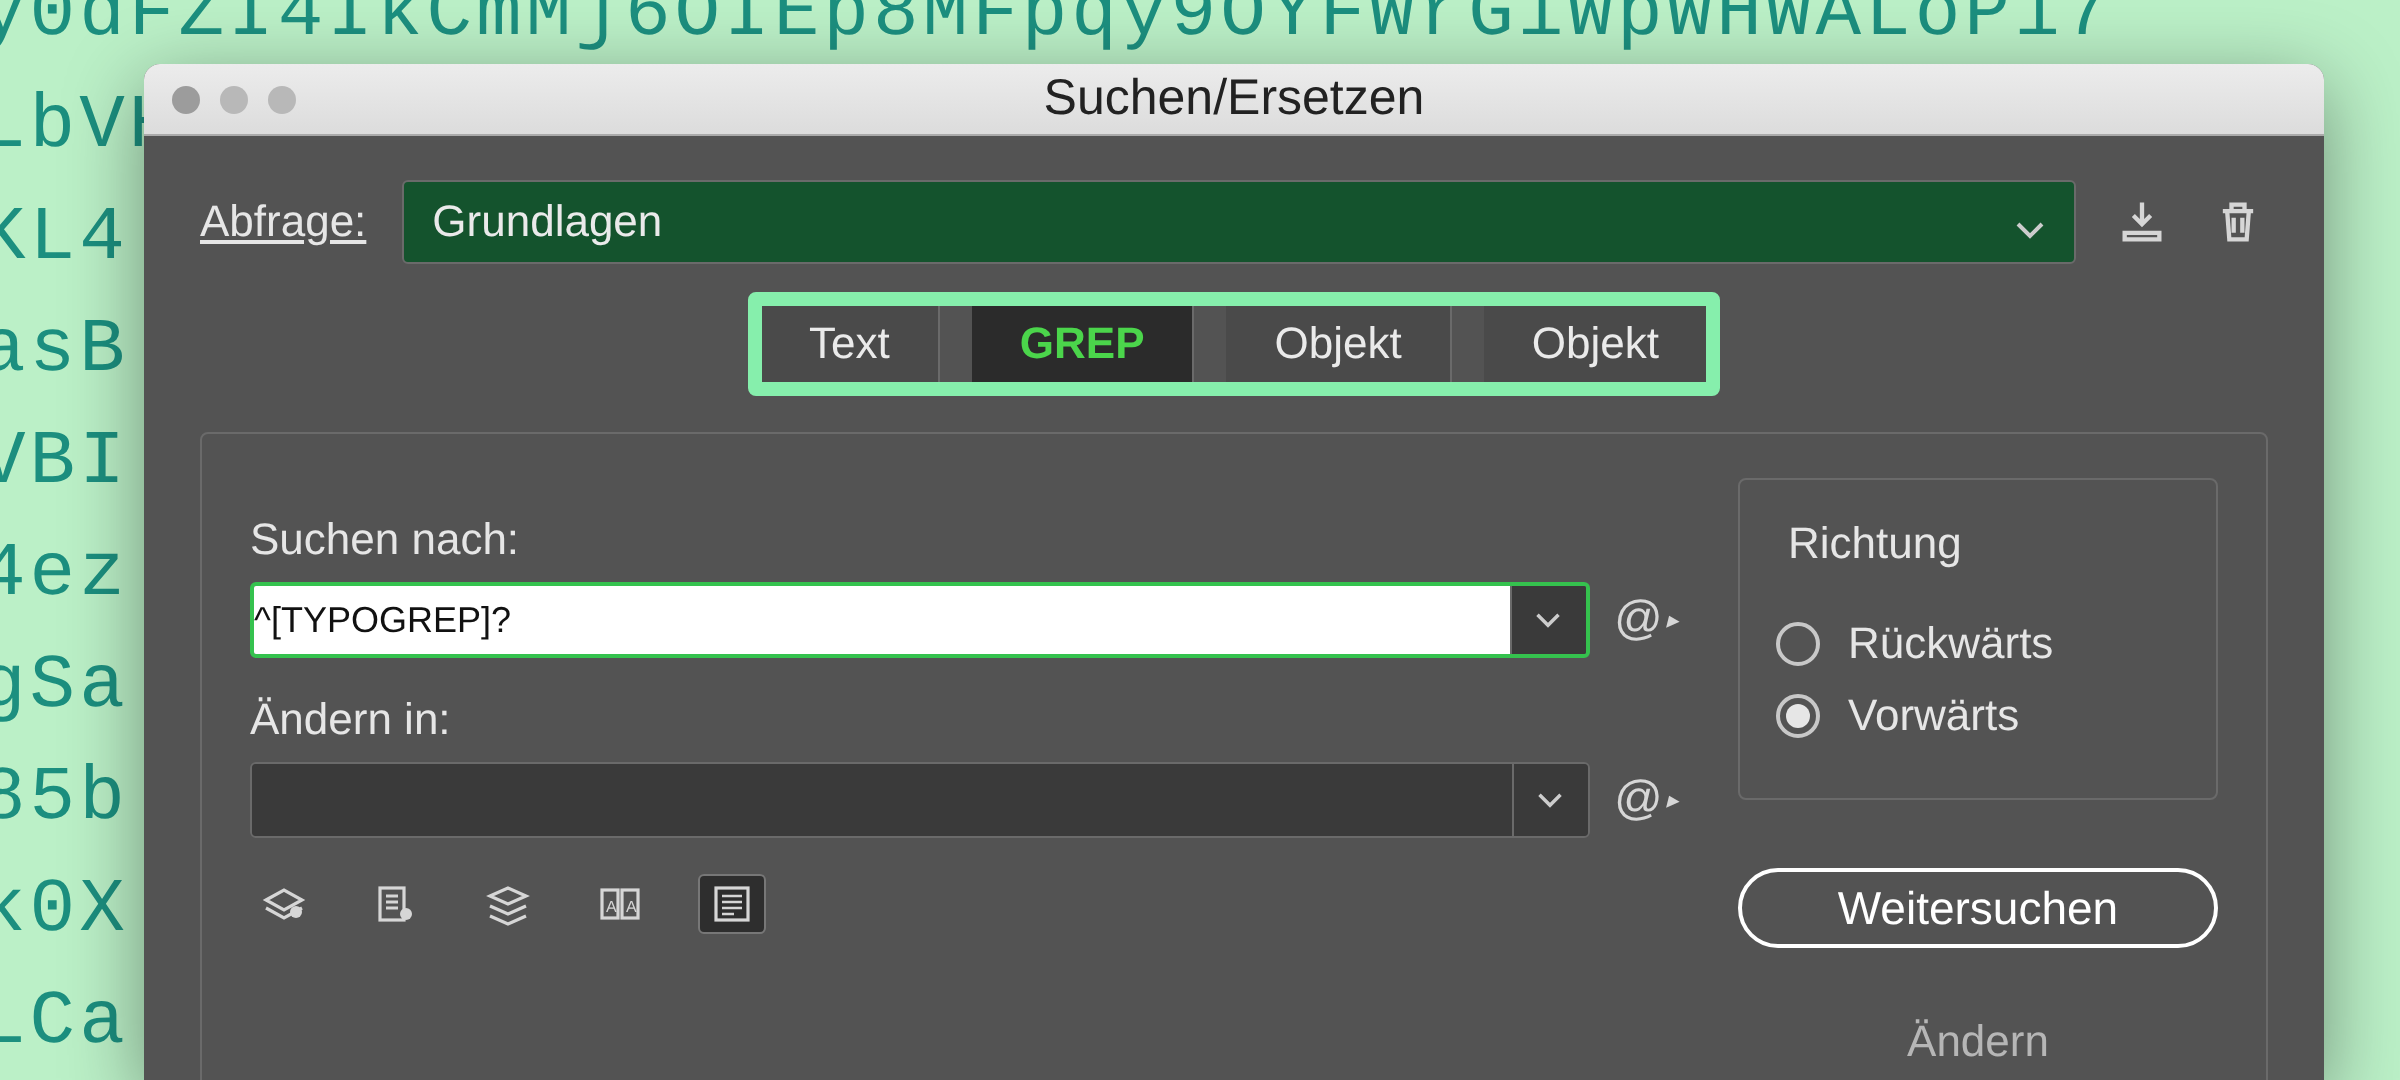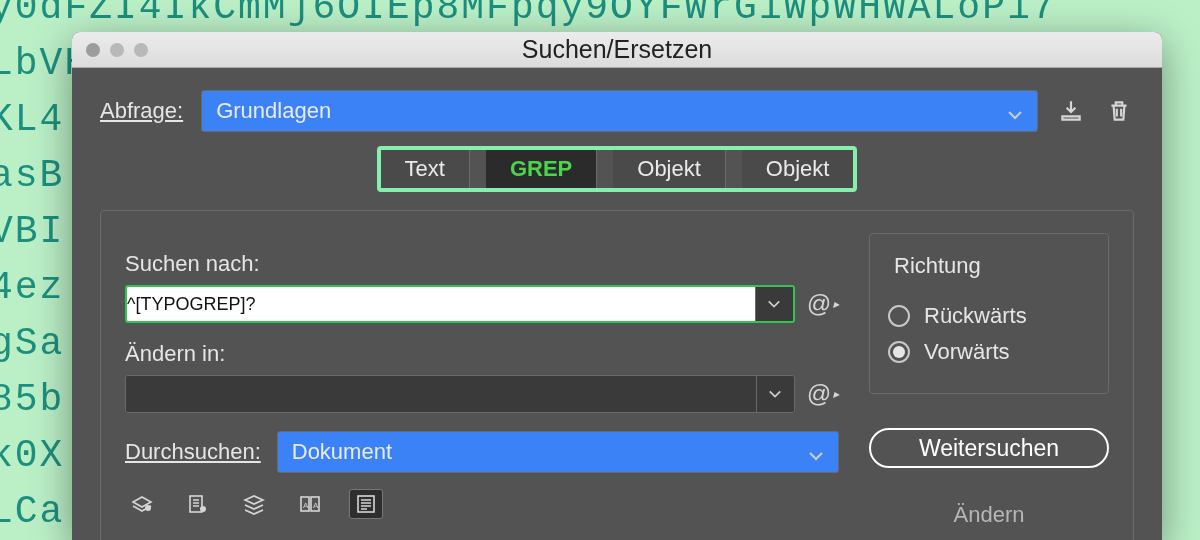--- a/index.html
+++ b/index.html
@@ -69,21 +69,21 @@
     display: flex;
     align-items: center;
     gap: 18px;
   }
   .label {
     font-size: 22px;
     color: #e6e6e6;
     text-decoration: underline;
   }
   .select {
-    background: #3b82f6;
+    background: #14532d;
     border: 1px solid #6a6a6a;
     border-radius: 3px;
     height: 42px;
     display: flex;
     align-items: center;
     padding: 16px 14px;
     color: #eaeaea;
     font-size: 22px;
     position: relative;
   }
@@ -100,21 +100,21 @@
     color: #d6d6d6;
   }
   .icon-btn svg { width: 26px; height: 26px; }
   .tabs {
     margin-top: 14px;
     display: flex;
     justify-content: center;
   }
   .tabgroup {
     display: flex;
-    border: 4px solid #86efac;
+    border: 7px solid #86efac;
     border-radius: 4px;
     overflow: hidden;
     gap: 16px;
   }
   .tab {
     padding: 6px 24px;
     font-size: 22px;
     color: #eaeaea;
     border-right: 1px solid #6a6a6a;
     background: #4a4a4a;
@@ -336,31 +336,20 @@
             <div class="val"></div>
             <div class="dd">
               <svg width="14" height="14" viewBox="0 0 16 16">
                   <path d="M2 5l6 6 6-6" fill="none" stroke="#ccc" stroke-width="2"></path>
                 </svg>
             </div>
           </div>
           <span class="at">@<span style="font-size:12px">▸</span></span>
         </div>
 
-        <div class="scoperow">
-          <span class="label">Durchsuchen:</span>
-          <div class="select">
-            <span>Dokument</span>
-            <span class="chev">
-              <svg viewBox="0 0 16 16">
-                  <path d="M2 5l6 6 6-6" fill="none" stroke="#ccc" stroke-width="2"></path>
-                </svg>
-            </span>
-          </div>
-        </div>
 
         <div class="option-icons">
           <div class="opt">
             <svg viewBox="0 0 24 24">
                 <path d="M3 10l9-5 9 5-9 5-9-5z M3 14l9 5 9-5" fill="none" stroke="#d6d6d6" stroke-width="1.6"></path>
                 <circle cx="18" cy="16" r="3" fill="#d6d6d6"></circle>
               </svg>
           </div>
           <div class="opt">
             <svg viewBox="0 0 24 24">

